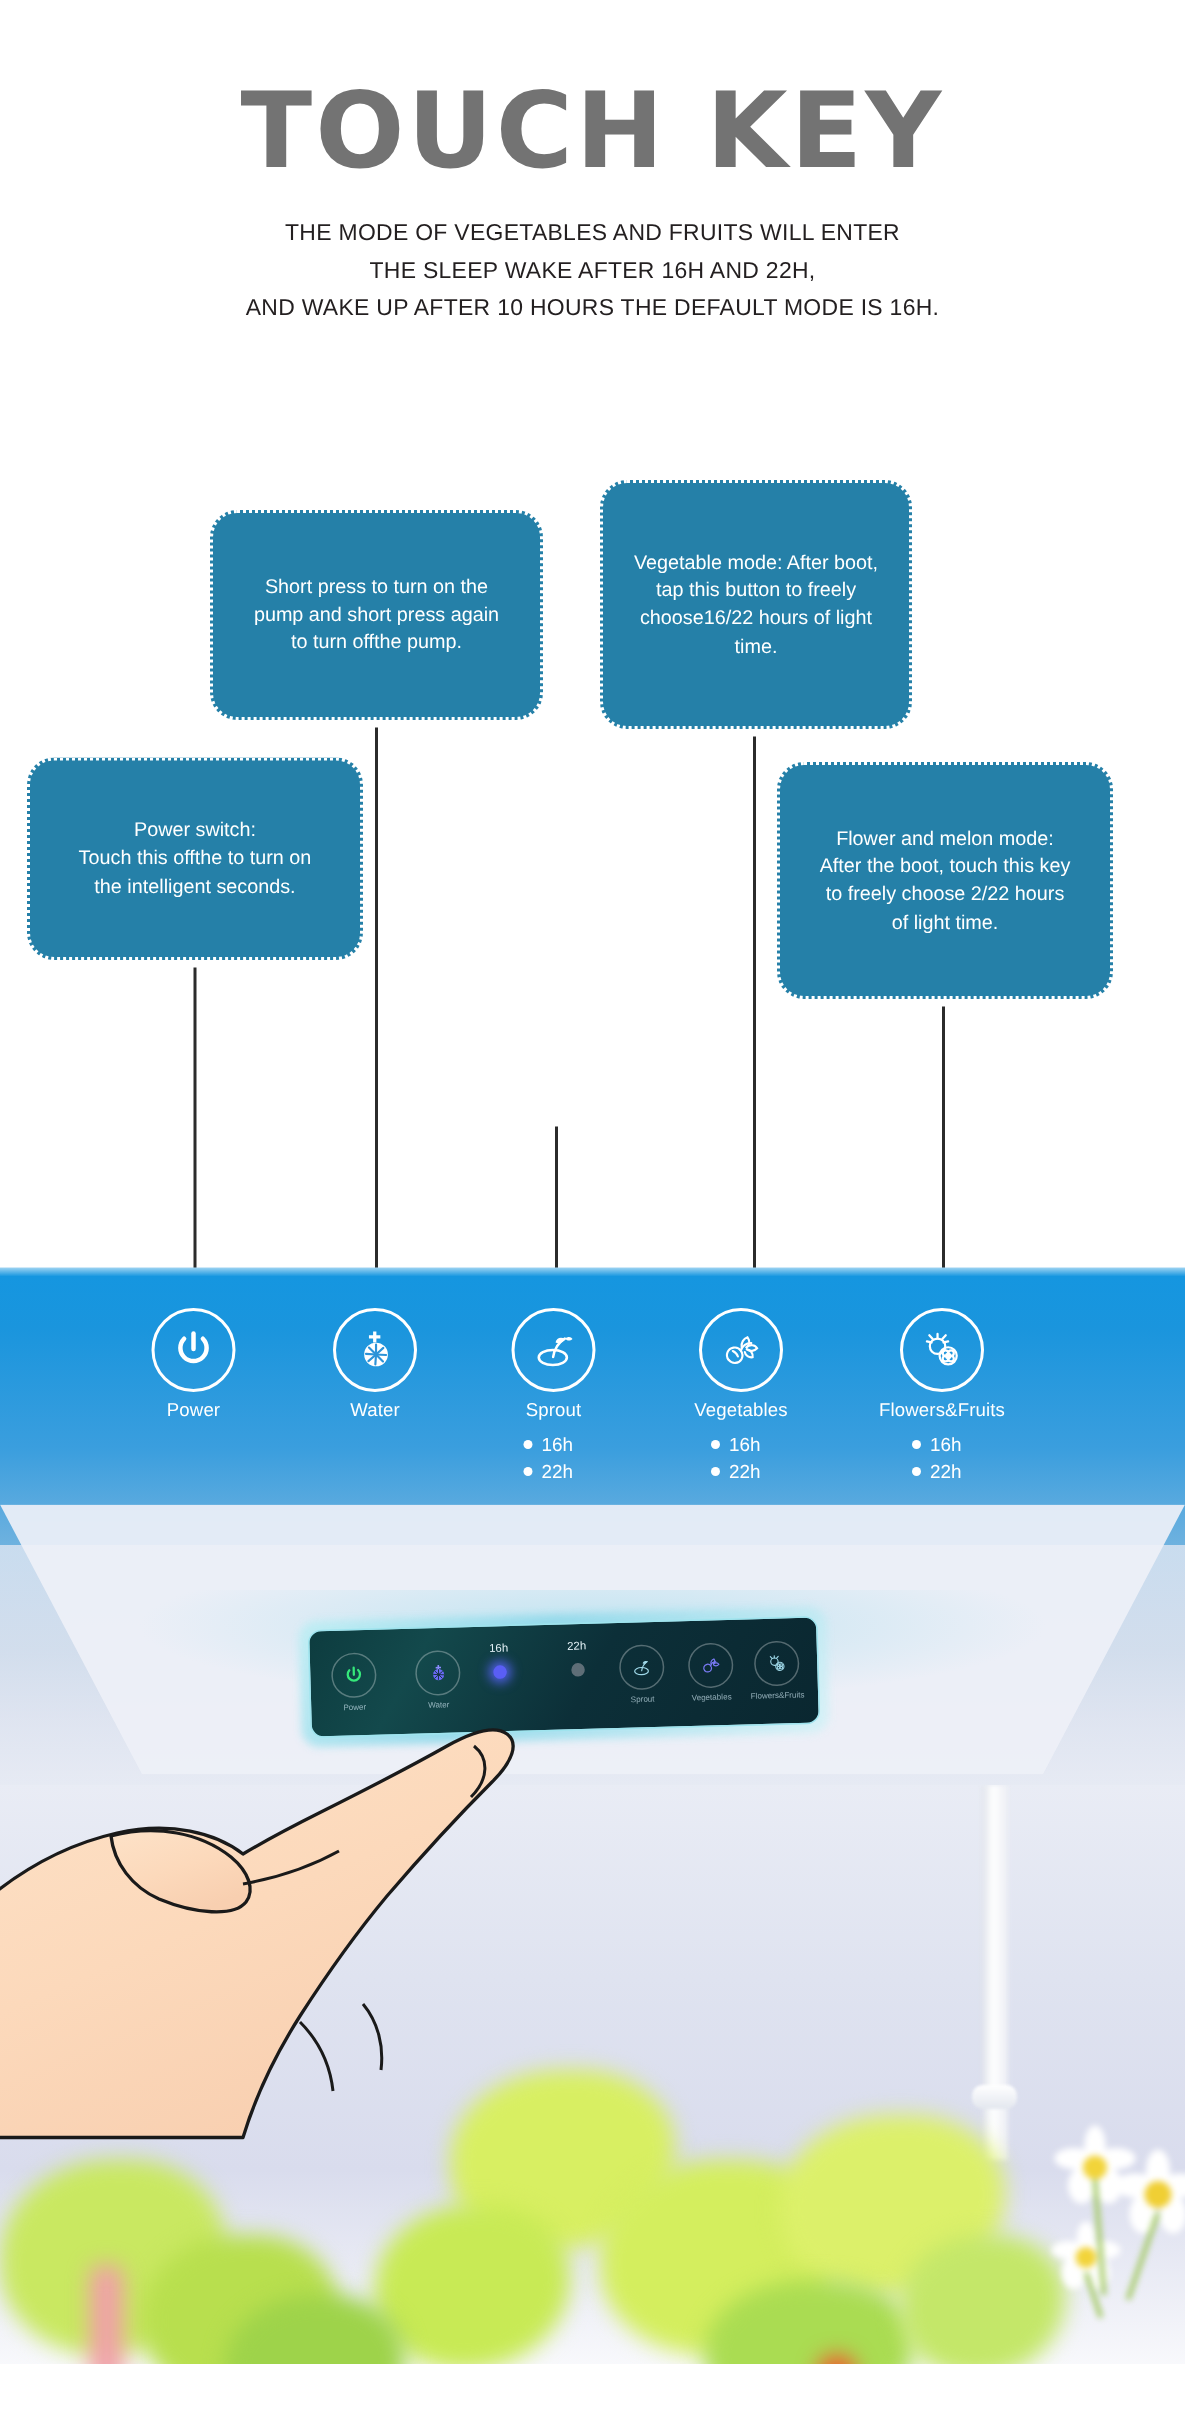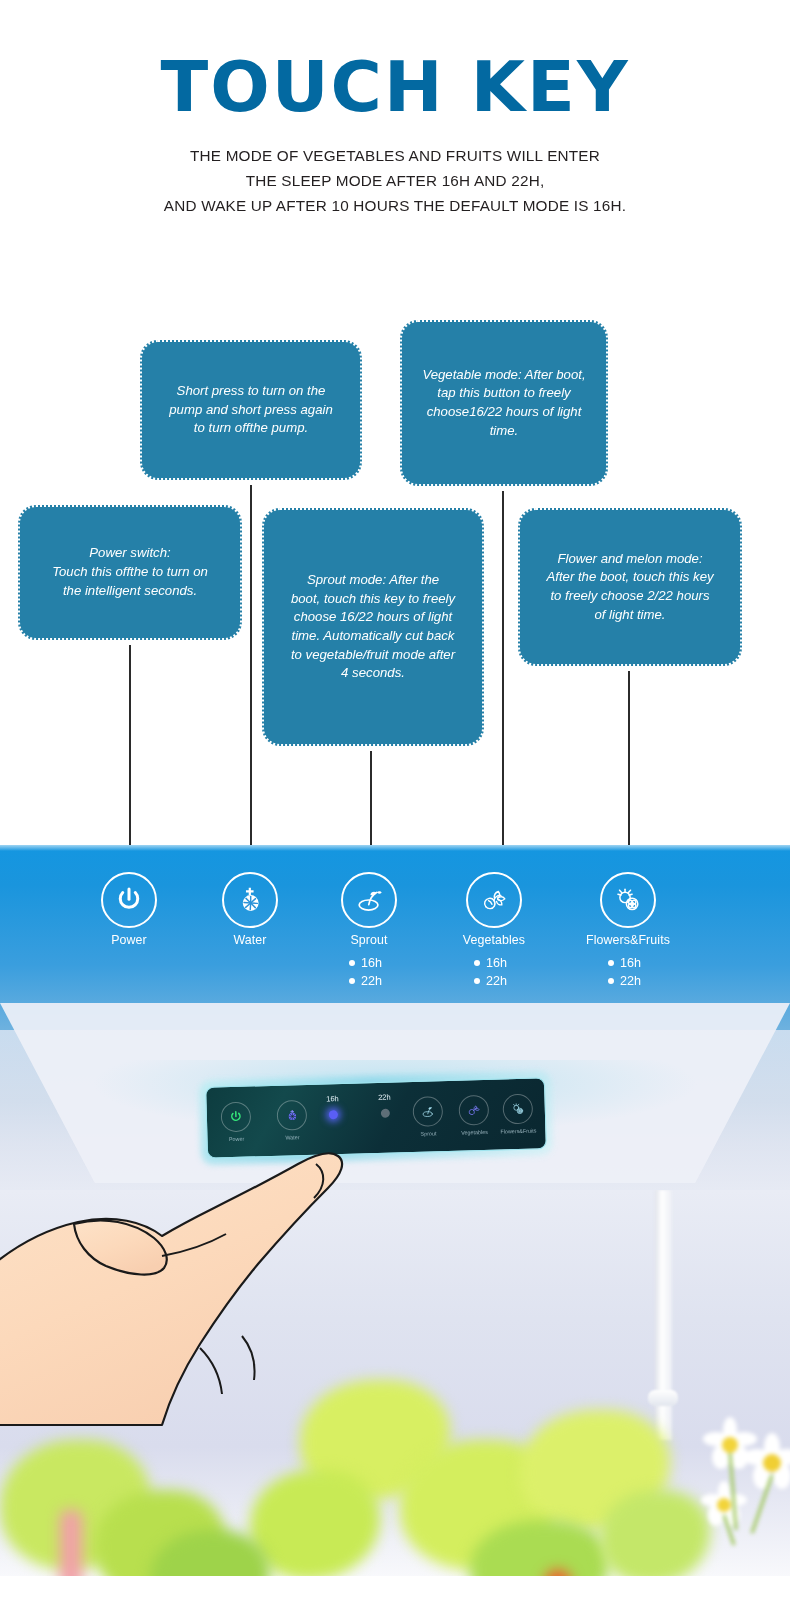--- a/index.html
+++ b/index.html
@@ -6,36 +6,36 @@
   html,body { width:790px; height:1618px; }
   body {
     font-family:"Liberation Sans", sans-serif;
     background:#ffffff; position:relative; overflow:hidden;
   }
   #stage { position:absolute; inset:0; width:790px; height:1618px; overflow:hidden; background:#fff; }
 
   
   .header { position:absolute; top:0; left:0; width:790px; text-align:center; }
   .title {
-    font-size:70px; font-weight:bold; color:#0369a1;
+    font-size:70px; font-weight:bold; color:#737373;
     letter-spacing:2px; line-height:1; padding-top:52px;
     font-family:"DejaVu Sans", sans-serif;
   }
   .subtitle { margin-top:22px; color:#231f20; font-size:15.3px; line-height:1.62; letter-spacing:.2px; }
   .subtitle div { white-space:nowrap; }
 
   
   .callout {
     position:absolute; background:#2580A8; color:#ffffff;
     border:2px dotted #ffffff; border-radius:18px;
     display:flex; align-items:center; justify-content:center;
     text-align:center; font-size:13.2px; line-height:1.42;
     padding:10px 12px;
   }
-  .callout .txt { width:100%;font-style:italic; }
+  .callout .txt { width:100%; }
 
   #box-power     { left:18px;  top:505px; width:224px; height:135px; }
   #box-water     { left:140px; top:340px; width:222px; height:140px; }
   #box-sprout    { left:262px; top:508px; width:222px; height:238px; }
   #box-vegetable { left:400px; top:320px; width:208px; height:166px; }
   #box-flower    { left:518px; top:508px; width:224px; height:158px; }
 
   
   .connector { position:absolute; width:2px; background:#2b2b2b; }
   #line-power     { left:129px; top:645px;  height:232px; }
@@ -129,21 +129,21 @@
 </style>
 </head>
 <body>
 
 <div id="stage">
 
   <div class="header">
     <div class="title">TOUCH KEY</div>
     <div class="subtitle">
       <div>THE MODE OF VEGETABLES AND FRUITS WILL ENTER</div>
-      <div>THE SLEEP MODE AFTER 16H AND 22H,</div>
+      <div>THE SLEEP WAKE AFTER 16H AND 22H,</div>
       <div>AND WAKE UP AFTER 10 HOURS THE DEFAULT MODE IS 16H.</div>
     </div>
   </div>
 
   <div class="connector" id="line-power"></div>
   <div class="connector" id="line-water"></div>
   <div class="connector" id="line-sprout"></div>
   <div class="connector" id="line-vegetable"></div>
   <div class="connector" id="line-flower"></div>
 
@@ -152,30 +152,20 @@
         <div>Power switch:</div>
         <div>Touch this offthe to turn on</div>
         <div>the intelligent seconds.</div>
       </div>
   </div>
   <div class="callout" id="box-water">
     <div class="txt">
         <div>Short press to turn on the</div>
         <div>pump and short press again</div>
         <div>to turn offthe pump.</div>
-      </div>
-  </div>
-  <div class="callout" id="box-sprout">
-    <div class="txt">
-        <div>Sprout mode: After the</div>
-        <div>boot, touch this key to freely</div>
-        <div>choose 16/22 hours of light</div>
-        <div>time. Automatically cut back</div>
-        <div>to vegetable/fruit mode after</div>
-        <div>4 seconds.</div>
       </div>
   </div>
   <div class="callout" id="box-vegetable">
     <div class="txt">
         <div>Vegetable mode: After boot,</div>
         <div>tap this button to freely</div>
         <div>choose16/22 hours of light</div>
         <div>time.</div>
       </div>
   </div>

